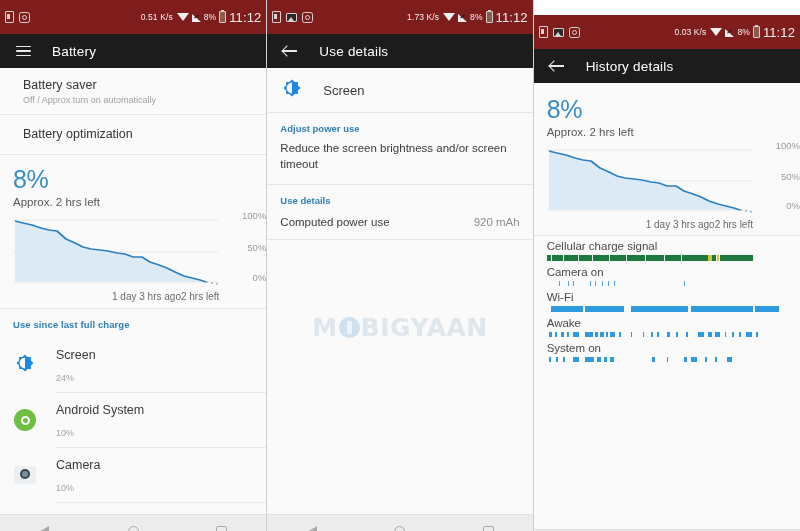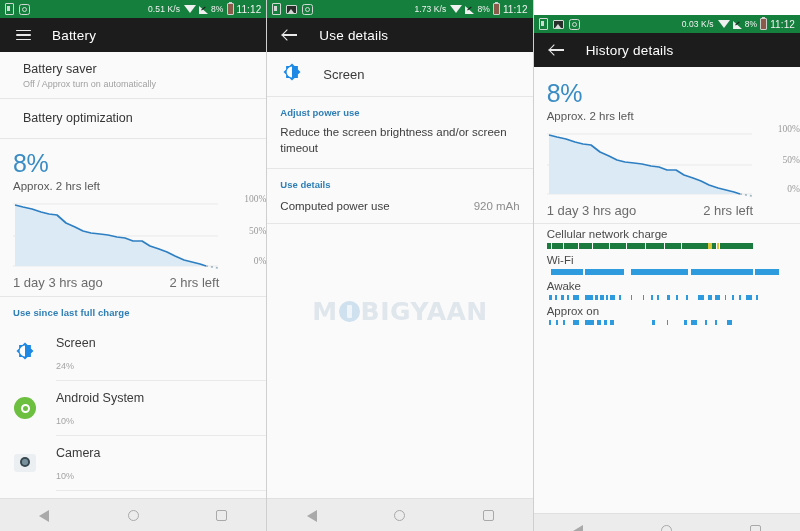--- a/index.html
+++ b/index.html
@@ -9,44 +9,44 @@
     font-family:"Liberation Sans", sans-serif;
     overflow:hidden;
   }
   .screens{display:flex;width:800px;height:531px;}
   .phone{position:relative;width:267px;height:531px;background:#fafafa;overflow:hidden;}
   .phone.p2{width:266px;}
   .phone.p3{width:267px;margin-top:15px;}
 
   
   .statusbar{
-    height:18px;background:#15803d;color:#f2f2f2;
+    height:18px;background:#7f1d1d;color:#f2f2f2;
     display:flex;align-items:center;justify-content:space-between;
-    padding:0 5px;font-size:9px;letter-spacing:.1px;
+    padding:8px 5px;font-size:9px;letter-spacing:.1px;
   }
   .sb-left{display:flex;align-items:center;gap:5px;}
   .sb-right{display:flex;align-items:center;gap:3px;}
   .sb-ico{display:inline-block;opacity:.95;}
   .ico-sim{width:7px;height:10px;border:1px solid #dcdcdc;border-radius:1px;position:relative;}
   .ico-sim:after{content:"";position:absolute;left:1px;top:2px;width:3px;height:5px;background:#dcdcdc;}
   .ico-photo{width:9px;height:7px;border:1px solid #dcdcdc;border-radius:1px;position:relative;background:#2a2a2a;}
   .ico-photo:after{content:"";position:absolute;left:1px;bottom:0;width:0;height:0;
      border-left:3px solid transparent;border-right:3px solid transparent;border-bottom:4px solid #dcdcdc;}
   .ico-insta{width:9px;height:9px;border:1.2px solid #dcdcdc;border-radius:2.5px;position:relative;}
   .ico-insta:after{content:"";position:absolute;left:2px;top:2px;width:3px;height:3px;border:1.2px solid #dcdcdc;border-radius:50%;}
   .sb-speed{font-size:8.5px;margin-right:1px;}
   .ico-wifi{width:0;height:0;border-left:6px solid transparent;border-right:6px solid transparent;border-top:8px solid #f0f0f0;}
   .ico-sig{width:9px;height:9px;position:relative;}
   .ico-sig:before{content:"";position:absolute;right:0;bottom:0;width:0;height:0;
      border-left:9px solid #f0f0f0;border-top:8px solid transparent;}
   .ico-sig:after{content:"";position:absolute;right:2px;bottom:4px;width:5px;height:1.4px;background:#1c1c1c;transform:rotate(-38deg);}
   .sb-batpct{font-size:8.5px;}
   .ico-bat{width:5px;height:10px;border:1px solid #cfcfcf;border-radius:1px;position:relative;background:#8a5a4a;}
   .ico-bat:before{content:"";position:absolute;left:1px;top:-2px;width:3px;height:1.2px;background:#cfcfcf;}
-  .sb-time{font-size:10px;}
+  .sb-time{font-size:13px;}
 
   
   .appbar{height:34px;background:#1c1c1c;color:#ffffff;display:flex;align-items:center;padding:0 12px;}
   .appbar .navico{width:22px;height:22px;display:flex;align-items:center;justify-content:center;margin-right:18px;}
   .hamb{width:15px;}
   .hamb i{display:block;height:1.6px;background:#e9e9e9;margin:3px 0;border-radius:1px;}
   .backarrow{width:16px;height:16px;position:relative;}
   .backarrow:before{content:"";position:absolute;left:1px;top:7.2px;width:14px;height:1.5px;background:#e9e9e9;}
   .backarrow:after{content:"";position:absolute;left:1px;top:4px;width:7px;height:7px;border-left:1.5px solid #e9e9e9;border-bottom:1.5px solid #e9e9e9;transform:rotate(45deg);}
   .appbar .title{font-size:13.5px;font-weight:400;letter-spacing:.2px;}
@@ -56,26 +56,26 @@
   .divider{height:1px;background:#e6e6e6;}
   .row{padding:9px 13px 9px 23px;background:#fafafa;}
   .row .t1{font-size:12.5px;color:#353535;line-height:17px;}
   .row .t2{font-size:9px;color:#a2a2a2;margin-top:1px;}
 
   .pctblock{padding:10px 13px 4px 13px;}
   .pctblock .big{font-size:25px;color:#3a8cc4;line-height:28px;font-weight:400;letter-spacing:-.3px;}
   .pctblock .sub{font-size:11.5px;color:#575757;margin-top:3px;}
 
   
-  .chartwrap{position:relative;padding:4px 13px 0 13px;font-family:Liberation Serif, serif;}
+  .chartwrap{position:relative;padding:4px 13px 0 13px;}
   .chartbox{position:relative;height:72px;}
   .chartbox svg{display:block;}
   .axislabels{position:absolute;right:0;top:0;height:72px;width:34px;}
   .axislabels span{position:absolute;right:0;font-size:9.5px;color:#9a9a9a;}
-  .chartfoot{display:flex;justify-content:space-between;font-size:13px;color:#6b6b6b;padding:3px 13px 0 13px;}
+  .chartfoot{display:flex;justify-content:flex-end;font-size:10px;color:#6b6b6b;padding:3px 13px 0 13px;}
 
   .sectionhdr{font-size:9.5px;color:#2f7fb5;font-weight:bold;padding:10px 13px 8px 13px;letter-spacing:.1px;}
 
   .applist{background:#fafafa;}
   .appitem{display:flex;align-items:center;padding:9px 13px;}
   .appicon{width:24px;height:24px;margin-right:19px;flex:0 0 24px;position:relative;}
   .appmeta .nm{font-size:12.5px;color:#3a3a3a;line-height:16px;}
   .appmeta .pc{font-size:9px;color:#a4a4a4;margin-top:10px;}
   .ilist-div{height:1px;background:#e9e9e9;margin-left:56px;}
 
@@ -389,39 +389,53 @@
       <div class="chartfoot" style="padding-right:47px;">
         <span>1 day 3 hrs ago</span>
         <span>2 hrs left</span>
       </div>
 
       <div class="divider" style="margin-top:5px;"></div>
 
       <div class="tlwrap">
 
         <div class="tlitem">
-          <div class="tllabel">Cellular network charge</div>
+          <div class="tllabel">Cellular charge signal</div>
           <div class="tlbar">
             <div class="seg" style="left:0%;width:67%;background:#1b7a3d;"></div>
             <div class="seg" style="left:67%;width:1.6%;background:#d8c43a;"></div>
             <div class="seg" style="left:68.6%;width:2%;background:#1b7a3d;"></div>
             <div class="seg" style="left:71%;width:0.9%;background:#d8c43a;"></div>
             <div class="seg" style="left:72%;width:14%;background:#1b7a3d;"></div>
             <div class="seg" style="left:2%;width:0.4%;background:#f7f7f7;"></div>
             <div class="seg" style="left:7%;width:0.4%;background:#f7f7f7;"></div>
             <div class="seg" style="left:13%;width:0.4%;background:#f7f7f7;"></div>
             <div class="seg" style="left:19%;width:0.4%;background:#f7f7f7;"></div>
             <div class="seg" style="left:26%;width:0.4%;background:#f7f7f7;"></div>
             <div class="seg" style="left:33%;width:0.4%;background:#f7f7f7;"></div>
             <div class="seg" style="left:41%;width:0.4%;background:#f7f7f7;"></div>
             <div class="seg" style="left:49%;width:0.4%;background:#f7f7f7;"></div>
             <div class="seg" style="left:56%;width:0.4%;background:#f7f7f7;"></div>
           </div>
         </div>
 
+        <div class="tlitem">
+          <div class="tllabel">Camera on</div>
+          <div class="tlbar" style="height:5px;">
+            <div class="seg" style="left:5%;width:0.5%;height:5px;background:#5ba3d6;"></div>
+            <div class="seg" style="left:9%;width:0.5%;height:5px;background:#5ba3d6;"></div>
+            <div class="seg" style="left:11%;width:0.5%;height:5px;background:#5ba3d6;"></div>
+            <div class="seg" style="left:18%;width:0.5%;height:5px;background:#5ba3d6;"></div>
+            <div class="seg" style="left:20%;width:0.5%;height:5px;background:#5ba3d6;"></div>
+            <div class="seg" style="left:23%;width:0.6%;height:5px;background:#5ba3d6;"></div>
+            <div class="seg" style="left:25.5%;width:0.5%;height:5px;background:#5ba3d6;"></div>
+            <div class="seg" style="left:28%;width:0.5%;height:5px;background:#5ba3d6;"></div>
+            <div class="seg" style="left:57%;width:0.5%;height:5px;background:#5ba3d6;"></div>
+          </div>
+        </div>
 
 
         <div class="tlitem">
           <div class="tllabel">Wi-Fi</div>
           <div class="tlbar">
             <div class="seg" style="left:2%;width:13%;background:#2e9bdf;"></div>
             <div class="seg" style="left:16%;width:16%;background:#2e9bdf;"></div>
             <div class="seg" style="left:35%;width:24%;background:#2e9bdf;"></div>
             <div class="seg" style="left:60%;width:24%;background:#2e9bdf;"></div>
             <div class="seg" style="left:84%;width:2%;background:#2e9bdf;"></div>
@@ -455,21 +469,21 @@
             <div class="seg" style="left:70%;width:2.2%;height:5px;background:#2e9bdf;"></div>
             <div class="seg" style="left:74%;width:0.8%;height:5px;background:#2e9bdf;"></div>
             <div class="seg" style="left:77%;width:0.8%;height:5px;background:#2e9bdf;"></div>
             <div class="seg" style="left:80%;width:1%;height:5px;background:#2e9bdf;"></div>
             <div class="seg" style="left:83%;width:2.4%;height:5px;background:#2e9bdf;"></div>
             <div class="seg" style="left:87%;width:0.8%;height:5px;background:#2e9bdf;"></div>
           </div>
         </div>
 
         <div class="tlitem">
-          <div class="tllabel">Approx on</div>
+          <div class="tllabel">System on</div>
           <div class="tlbar" style="height:5px;">
             <div class="seg" style="left:1%;width:1%;height:5px;background:#2e9bdf;"></div>
             <div class="seg" style="left:4%;width:0.7%;height:5px;background:#2e9bdf;"></div>
             <div class="seg" style="left:7%;width:0.7%;height:5px;background:#2e9bdf;"></div>
             <div class="seg" style="left:11%;width:2.4%;height:5px;background:#2e9bdf;"></div>
             <div class="seg" style="left:16%;width:3.6%;height:5px;background:#2e9bdf;"></div>
             <div class="seg" style="left:21%;width:1.4%;height:5px;background:#2e9bdf;"></div>
             <div class="seg" style="left:24%;width:1%;height:5px;background:#2e9bdf;"></div>
             <div class="seg" style="left:26.5%;width:1.6%;height:5px;background:#2e9bdf;"></div>
             <div class="seg" style="left:44%;width:1%;height:5px;background:#2e9bdf;"></div>

